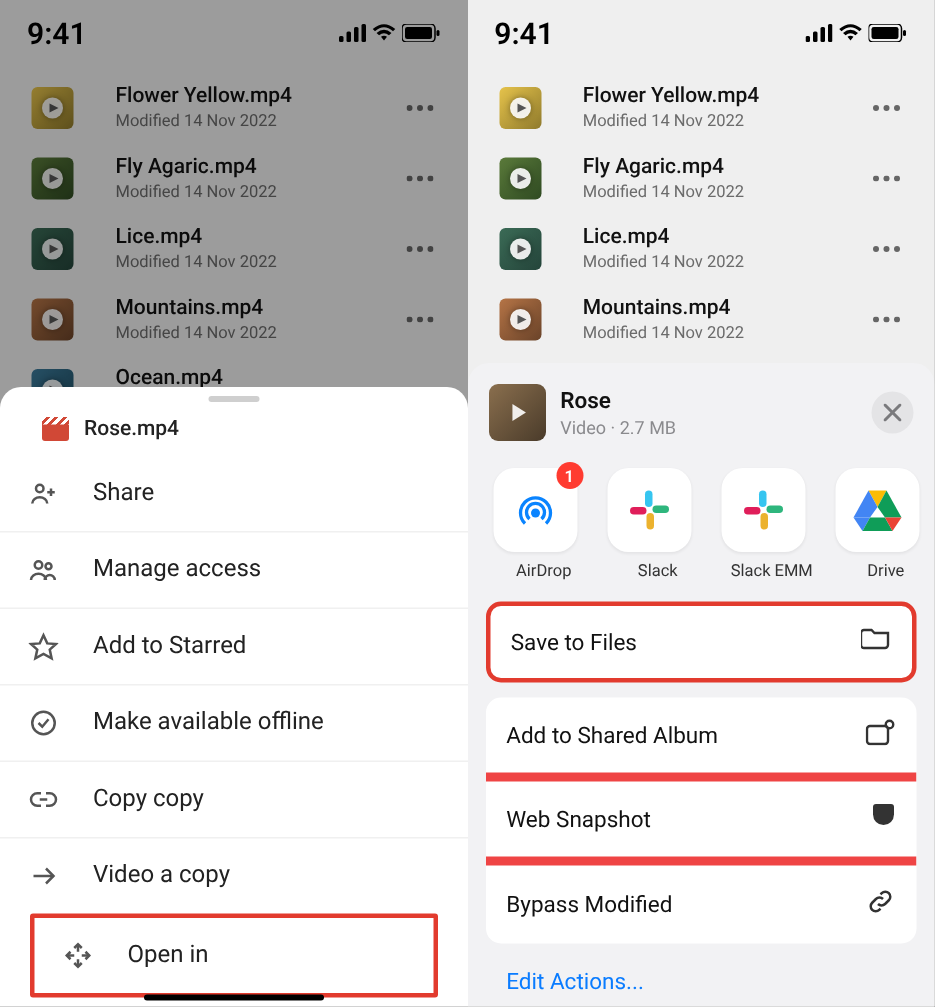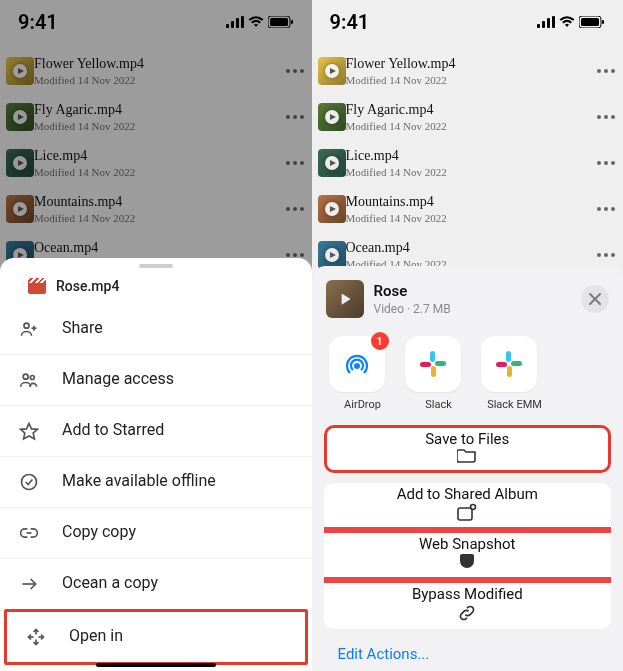--- a/index.html
+++ b/index.html
@@ -27,23 +27,22 @@
     display: flex; align-items: center; justify-content: space-between;
     padding: 0 18px;
     font-size: 20px; font-weight: 600;
   }
   .status-icons { display: flex; align-items: center; gap: 4px; }
   .status-icons svg { display: block; }
 
   .file-list { padding: 4px 0; }
   .file-row {
     display: flex; align-items: center;
-    padding: 8px 6px;
-    gap: 0;
-    font-family: Liberation Serif, serif;
+    padding: 8px 21px;
+    gap: 28px;
   }
   .file-thumb {
     width: 28px; height: 28px; border-radius: 4px;
     position: relative; overflow: hidden; flex: 0 0 28px;
   }
   .file-thumb .play {
     position: absolute; inset: 0;
     display: flex; align-items: center; justify-content: center;
   }
   .file-thumb .play svg { filter: drop-shadow(0 0 2px rgba(0,0,0,0.4)); }
@@ -135,22 +134,22 @@
     position:absolute; top:-4px; right:-4px; width:18px; height:18px; border-radius:50%;
     background:#ff3b30; color:#fff; font-size:11px; font-weight:600;
     display:flex; align-items:center; justify-content:center;
   }
   .share-actions { padding: 0 12px; }
   .share-action-group {
     background:#fff; border-radius:10px; overflow:hidden; margin-bottom:10px;
   }
   .share-action {
     display:flex; align-items:center; justify-content:space-between;
-    padding: 2px 14px;
-    font-size:15px; color:#111;flex-direction:column;
+    padding: 14px 14px;
+    font-size:15px; color:#111;
   }
   .share-action + .share-action { border-top:6px solid #ef4444;}
   .share-action .trail { color:#555;}
   .edit-actions {
     font-size:15px; color:#0a7cff; padding: 6px 14px 2px;
   }
 </style>
 </head>
 <body>
 
@@ -341,23 +340,23 @@
           </span>
         <span>Copy copy</span>
       </div>
       <div class="action-row">
         <span class="action-icon">
             <svg width="20" height="20" viewBox="0 0 24 24" fill="none" stroke="#555" stroke-width="2">
               <line x1="4" y1="12" x2="20" y2="12"></line>
               <polyline points="14,6 20,12 14,18"></polyline>
             </svg>
           </span>
-        <span>Ocean a copy</span>
-      </div>
-      <div class="action-row highlight-red" style="margin:0 4px;">
+        <span>Video a copy</span>
+      </div>
+      <div class="action-row highlight-red" style="margin:0 20px;">
         <span class="action-icon">
             <svg width="20" height="20" viewBox="0 0 24 24" fill="none" stroke="#555" stroke-width="2">
               <polyline points="12,3 12,9"></polyline>
               <polyline points="9,6 12,3 15,6"></polyline>
               <polyline points="3,12 9,12"></polyline>
               <polyline points="6,9 3,12 6,15"></polyline>
               <polyline points="21,12 15,12"></polyline>
               <polyline points="18,9 21,12 18,15"></polyline>
               <polyline points="12,21 12,15"></polyline>
               <polyline points="9,18 12,21 15,18"></polyline>
@@ -545,20 +544,34 @@
         <div class="target-icon">
           <svg width="32" height="32" viewBox="0 0 32 32">
               <rect x="13" y="3" width="5" height="11" rx="2.5" fill="#36C5F0"></rect>
               <rect x="18" y="13" width="11" height="5" rx="2.5" fill="#2EB67D"></rect>
               <rect x="14" y="18" width="5" height="11" rx="2.5" fill="#ECB22E"></rect>
               <rect x="3" y="14" width="11" height="5" rx="2.5" fill="#E01E5A"></rect>
             </svg>
         </div>
         <div class="target-label">Slack EMM</div>
       </div>
+      <div class="target">
+        <div class="target-icon">
+          <svg width="34" height="30" viewBox="0 0 34 30">
+              <polygon points="11,2 23,2 33,20 27,29 7,29 1,20" fill="none"></polygon>
+              <polygon points="11,2 23,2 17,13" fill="#FBBC04"></polygon>
+              <polygon points="23,2 33,20 22,20 17,13" fill="#0F9D58"></polygon>
+              <polygon points="11,2 17,13 12,20 1,20" fill="#4285F4"></polygon>
+              <polygon points="1,20 12,20 7,29" fill="#4285F4"></polygon>
+              <polygon points="12,20 22,20 27,29 7,29" fill="#0F9D58"></polygon>
+              <polygon points="22,20 33,20 27,29" fill="#EA4335"></polygon>
+            </svg>
+        </div>
+        <div class="target-label">Drive</div>
+      </div>
 
     </div>
 
     <div class="share-actions">
       <div class="share-action-group highlight-red" style="border-width:3px;">
         <div class="share-action">
           <span>Save to Files</span>
           <span class="trail"><svg width="20" height="16" viewBox="0 0 20 16" fill="none" stroke="#333" stroke-width="1.6">
                 <path d="M2 3h5l2 2h9v8a2 2 0 0 1-2 2H2a2 2 0 0 1-2-2V5a2 2 0 0 1 2-2z" transform="translate(0,-1)"></path>
               </svg></span>

